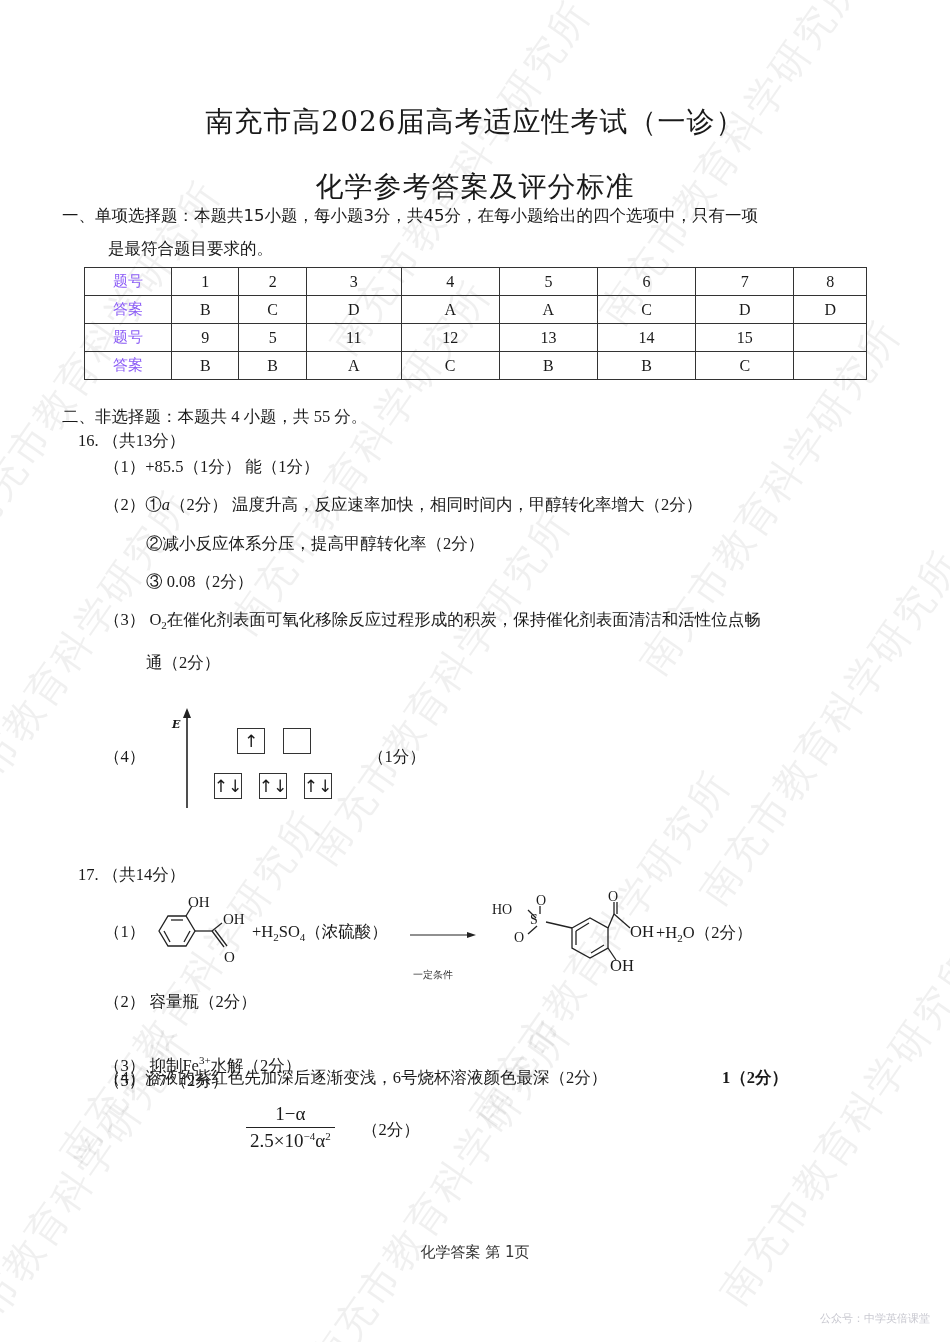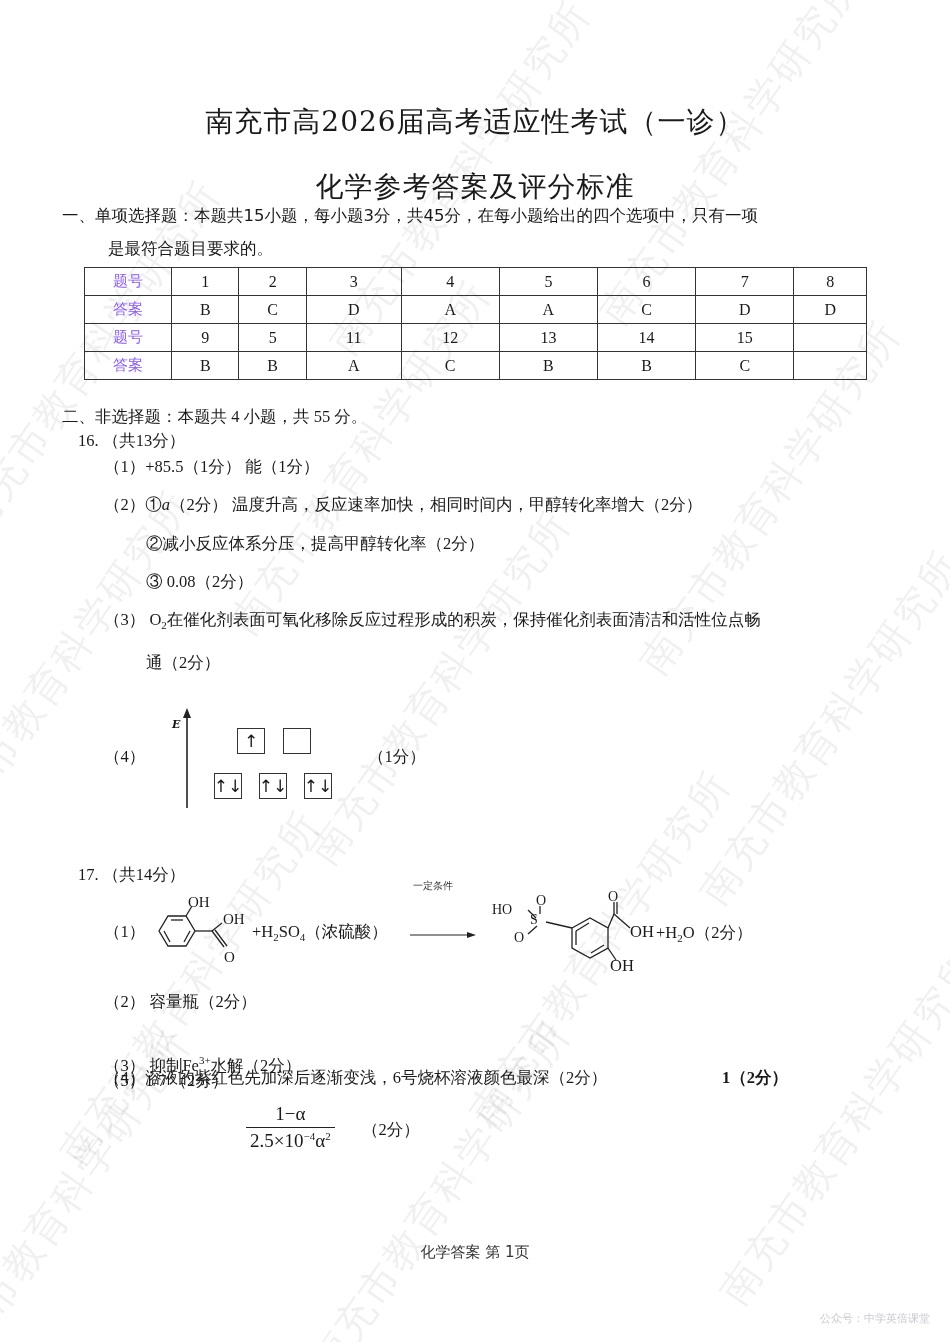--- a/index.html
+++ b/index.html
@@ -151,21 +151,21 @@
     <line x1="75" y1="30" x2="87" y2="46"></line>
   </g>
 </svg>
 <div class="abs line" style="left:188px; top:894px; font-size:15px;">OH</div>
 <div class="abs line" style="left:223px; top:911px; font-size:15px;">OH</div>
 <div class="abs line" style="left:224px; top:949px; font-size:15px;">O</div>
 
 <div class="abs line" style="left:252px; top:921px;">
   <span>+H</span><sub>2</sub><span>SO</span><sub>4</sub><span>（浓硫酸）</span>
 </div>
-<div class="abs" style="left:413px; top:879px; font-size:10px; font-family:'DejaVu Sans',sans-serif; color:#333;">一定条件</div>
+<div class="abs" style="left:413px; top:968px; font-size:10px; font-family:'DejaVu Sans',sans-serif; color:#333;">一定条件</div>
 <svg class="abs" style="left:410px; top:931px;" width="66" height="8">
   <line x1="0" y1="4" x2="60" y2="4" stroke="#222" stroke-width="1.2"></line>
   <polygon points="66,4 57,1 57,7" fill="#222"></polygon>
 </svg>
 
 <svg class="abs" style="left:490px; top:890px;" width="150" height="90">
   <g stroke="#222" stroke-width="1.3" fill="none">
     <polygon points="82,38 100,28 118,38 118,58 100,68 82,58"></polygon>
     <line x1="86" y1="41" x2="99" y2="33"></line>
     <line x1="114" y1="55" x2="101" y2="63"></line>

